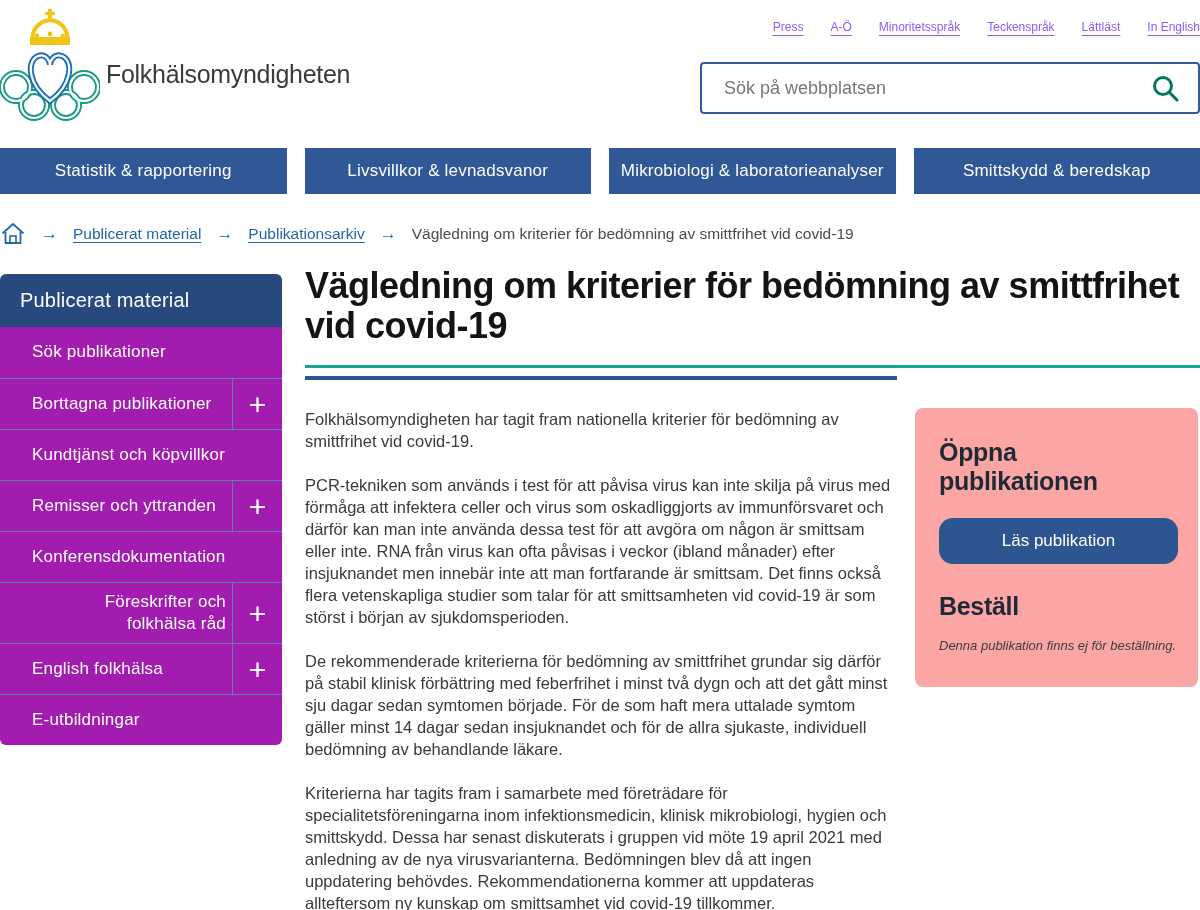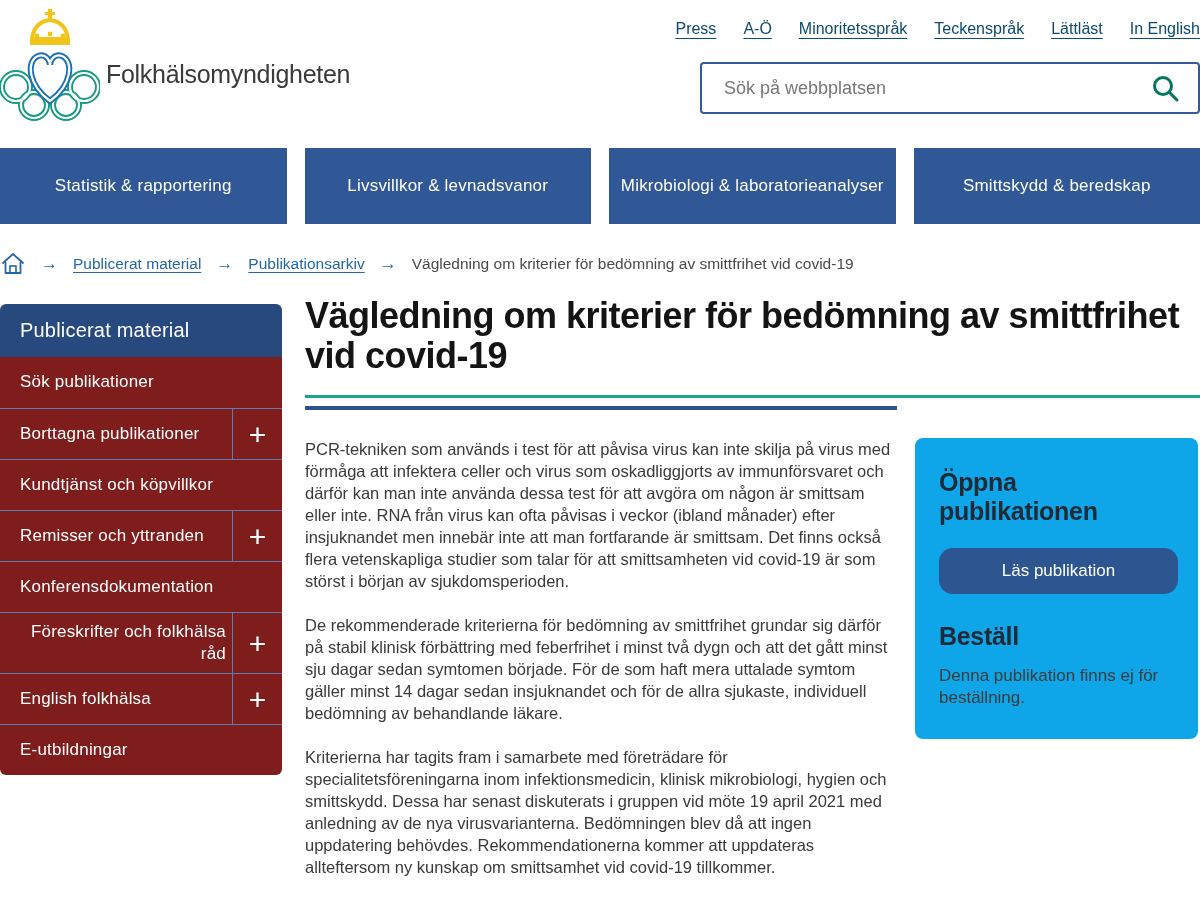--- a/index.html
+++ b/index.html
@@ -16,37 +16,37 @@
   
   .header { position: relative; height: 148px; }
   .logo { position: absolute; left: 0; top: 6px; display: flex; align-items: center; cursor: pointer; }
   .logo svg.mark { width: 100px; height: 124px; display: block; }
   .logo .logo-text {
     font-size: 25px; color: #3a3a3a; letter-spacing: -0.3px;
     margin-left: 6px; margin-top: 12px; font-weight: normal;
   }
   .top-links { position: absolute; top: 20px; right: 0; display: flex; gap: 27px; }
   .top-links a {
-    color: #0c4a6e; font-size: 16px; text-decoration: underline;
+    color: #8b5cf6; font-size: 12px; text-decoration: underline;
     text-underline-offset: 4px; cursor: pointer;
   }
   .search-box {
     position: absolute; top: 62px; right: 0; width: 500px; height: 52px;
     border: 2px solid #35599c; border-radius: 4px; background: #fff;
     display: flex; align-items: center; padding: 0 14px 0 20px;
   }
   .search-box input {
     flex: 1; border: none; outline: none; font-size: 18px;
     font-family: "Liberation Sans", sans-serif; color: #3a3a3a; background: transparent;
   }
   .search-box input::placeholder { color: #767676; opacity: 1; }
   .search-btn { background: none; border: none; padding: 4px; cursor: pointer; display: flex; }
 
   
-  .mainnav { display: flex; height: 76px; background: #ffffff; }
+  .mainnav { display: flex; height: 46px; background: #ffffff; }
   .mainnav .nav-item {
     flex: 1; background: #315896; color: #ffffff; font-size: 17px;
     display: flex; align-items: center; justify-content: center;
     cursor: pointer; letter-spacing: 0.2px;
   }
   .mainnav .nav-item + .nav-item { margin-left: 18px; }
 
   
   .breadcrumb {
     margin-top: 26px; height: 28px; display: flex; align-items: center;
@@ -60,23 +60,23 @@
   
   .content { display: flex; margin-top: 18px; align-items: flex-start; }
 
   
   .sidebar { width: 282px; flex: 0 0 282px; margin-top: 8px; border-radius: 6px; overflow: hidden; }
   .side-header {
     background: #28497e; color: #fff; font-size: 20px;
     padding: 15px 20px; cursor: pointer; letter-spacing: 0.2px;
   }
   .side-item {
-    position: relative; background: #7f1d1d; color: #fff; font-size: 17px;
+    position: relative; background: #a21caf; color: #fff; font-size: 17px;
     min-height: 51px; display: flex; align-items: center;
-    padding: 8px 20px; cursor: pointer; letter-spacing: 0.2px; line-height: 1.3;
+    padding: 8px 32px; cursor: pointer; letter-spacing: 0.2px; line-height: 1.3;
   }
   .side-item + .side-item { border-top: 1px solid #5e7db0; }
   .side-item.exp { padding-right: 56px; text-align: right; }
   .expander {
     position: absolute; right: 0; top: 0; bottom: 0; width: 50px;
     border-left: 1px solid #5e7db0; display: flex; align-items: center;
     justify-content: center; font-size: 30px; font-weight: 300; color: #fff; cursor: pointer;
   }
 
   
@@ -87,33 +87,33 @@
   }
   .rule-teal { height: 3px; background: #16a792; margin-bottom: 8px; }
   .rule-blue { height: 4px; background: #2e5491; width: 592px; }
 
   .body-row { display: flex; margin-top: 28px; }
   .article { width: 592px; flex: 0 0 592px; }
   .article p { margin: 0 0 22px 0; font-size: 16.5px; line-height: 22px; color: #3a3a3a; }
 
   .aside-panel {
     width: 283px; margin-left: auto; margin-right: 2px; align-self: flex-start;
-    background: #0ea5e9; border-radius: 8px; padding: 30px 20px 30px 24px;
+    background: #fca5a5; border-radius: 8px; padding: 30px 20px 30px 24px;
   }
   .aside-panel h2 {
     margin: 0 0 22px 0; font-size: 25px; color: #1e2a36;
     letter-spacing: -0.3px; font-weight: bold;
   }
   .aside-panel h2.order { margin: 0 0 14px 0; }
   .read-btn {
     display: block; width: 100%; padding: 13px 10px; margin: 0 0 28px 0;
     background: #2d5590; color: #ffffff; font-size: 17px; border: none;
     border-radius: 14px; cursor: pointer; font-family: "Liberation Sans", sans-serif;
   }
-  .aside-panel p.order-text { margin: 0; font-size: 17px; line-height: 22px; color: #3c3c3c; }
+  .aside-panel p.order-text { margin: 0; font-size: 13px; line-height: 22px; color: #3c3c3c; font-style: italic; }
 </style>
 </head>
 <body>
 
 <div class="page">
 
   <div class="header">
     <div class="logo">
       <svg class="mark" viewBox="0 0 100 118" fill="none">
 
@@ -215,20 +215,21 @@
       <div class="side-item">E-utbildningar</div>
     </aside>
 
     <div class="main-col">
       <h1 class="page-title">Vägledning om kriterier för bedömning av smittfrihet vid covid-19</h1>
       <div class="rule-teal"></div>
       <div class="rule-blue"></div>
 
       <div class="body-row">
         <article class="article">
+          <p>Folkhälsomyndigheten har tagit fram nationella kriterier för bedömning av smittfrihet vid covid-19.</p>
           <p>PCR-tekniken som används i test för att påvisa virus kan inte skilja på virus med förmåga att infektera celler och virus som oskadliggjorts av immunförsvaret och därför kan man inte använda dessa test för att avgöra om någon är smittsam eller inte. RNA från virus kan ofta påvisas i veckor (ibland månader) efter insjuknandet men innebär inte att man fortfarande är smittsam. Det finns också flera vetenskapliga studier som talar för att smittsamheten vid covid-19 är som störst i början av sjukdomsperioden.</p>
           <p>De rekommenderade kriterierna för bedömning av smittfrihet grundar sig därför på stabil klinisk förbättring med feberfrihet i minst två dygn och att det gått minst sju dagar sedan symtomen började. För de som haft mera uttalade symtom gäller minst 14 dagar sedan insjuknandet och för de allra sjukaste, individuell bedömning av behandlande läkare.</p>
           <p>Kriterierna har tagits fram i samarbete med företrädare för specialitetsföreningarna inom infektionsmedicin, klinisk mikrobiologi, hygien och smittskydd. Dessa har senast diskuterats i gruppen vid möte 19 april 2021 med anledning av de nya virusvarianterna. Bedömningen blev då att ingen uppdatering behövdes. Rekommendationerna kommer att uppdateras allteftersom ny kunskap om smittsamhet vid covid-19 tillkommer.</p>
         </article>
 
         <div class="aside-panel">
           <h2>Öppna publikationen</h2>
           <button class="read-btn">Läs publikation</button>
           <h2 class="order">Beställ</h2>
           <p class="order-text">Denna publikation finns ej för beställning.</p>

